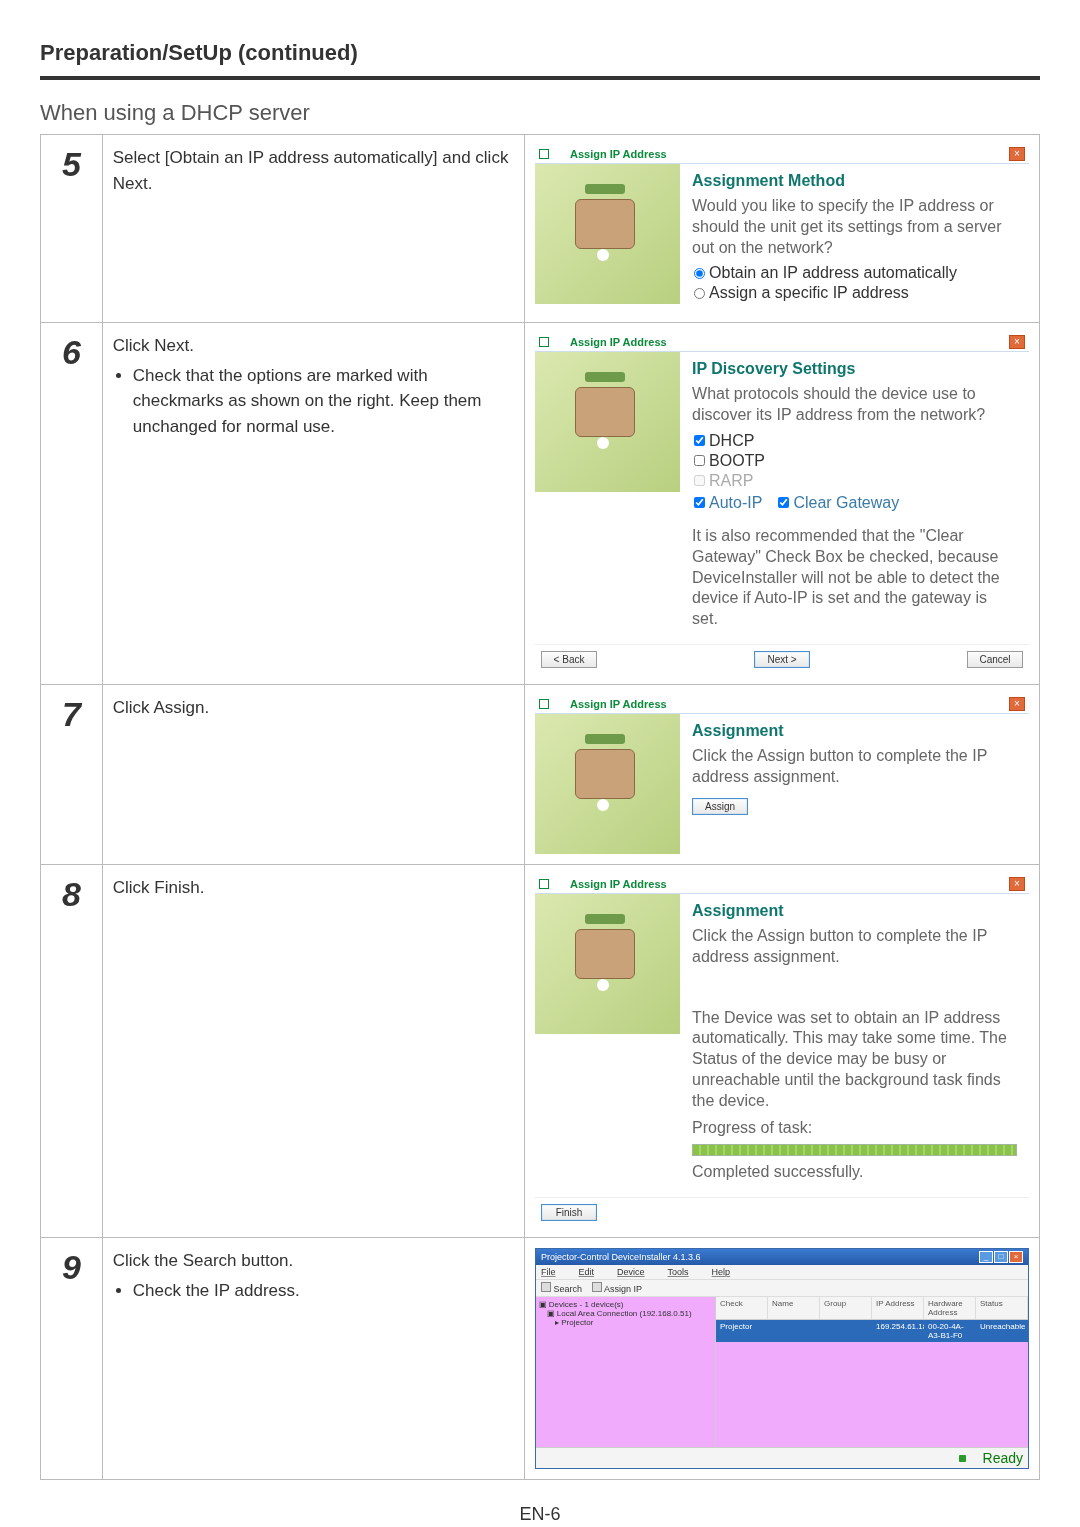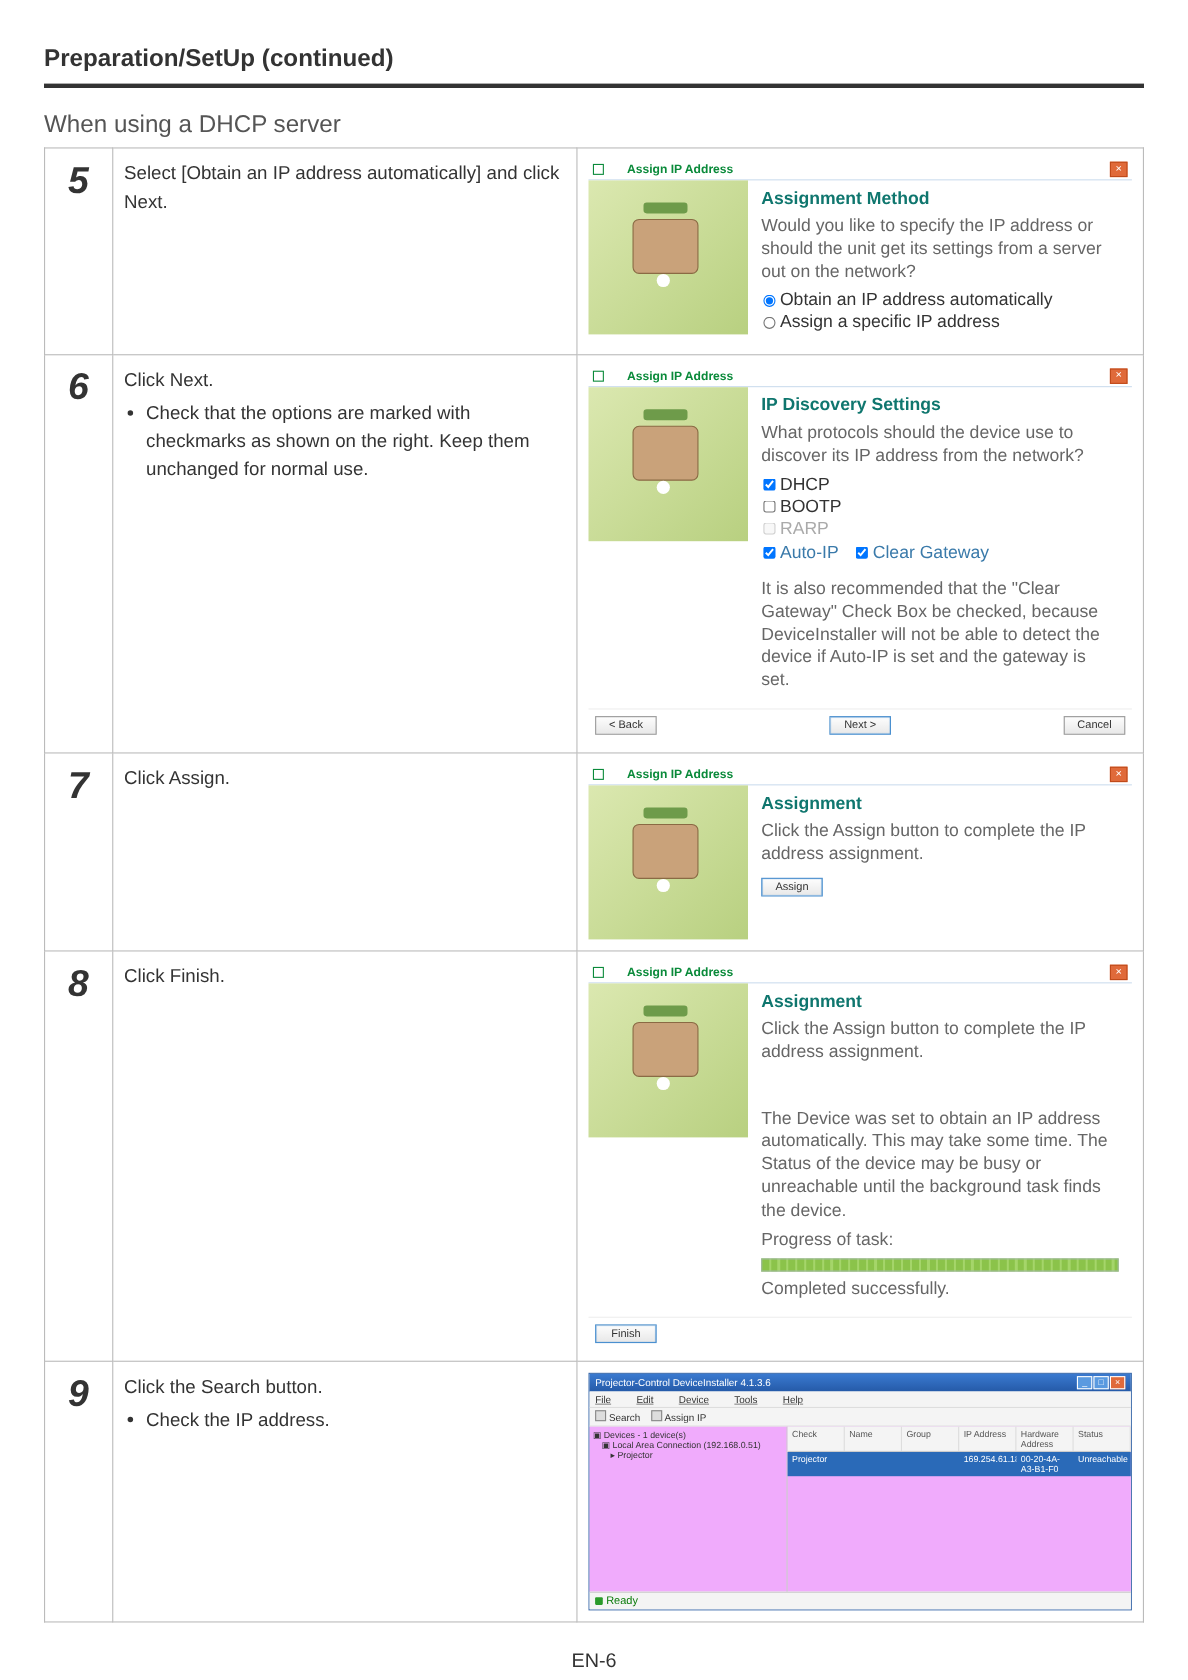--- a/index.html
+++ b/index.html
@@ -48,21 +48,21 @@
 .apptool { background: #f4f4f4; padding: 2px 5px; display: flex; gap: 10px; align-items: center; border-bottom: 1px solid #ddd; color: #333; }
 .apptool .ticon { display: inline-block; width: 10px; height: 10px; border: 1px solid #888; background: #ddd; }
 .appbody { display: flex; height: 150px; background: #f0abfc; }
 .apptree { width: 180px; border-right: 1px solid #ccc; padding: 3px; font-size: 8px; color: #333; }
 .apptree .tn { margin-left: 8px; }
 .applist { flex: 1; }
 .listhead { display: flex; background: #f4f4f4; border-bottom: 1px solid #ccc; }
 .listhead div { flex: 1; padding: 2px 4px; border-right: 1px solid #ddd; font-size: 8px; color: #555; }
 .listrow { display: flex; background: #2a6ab8; color: #fff; }
 .listrow div { flex: 1; padding: 2px 4px; font-size: 8px; overflow: hidden; }
-.appstatus { background: #f4f4f4; border-top: 1px solid #ccc; padding: 2px 5px; font-size: 10px; color: #0a7a0a; display: flex; align-items: center; gap: 3px; }
+.appstatus { background: #f4f4f4; border-top: 1px solid #ccc; padding: 2px 5px; font-size: 14px; color: #0a7a0a; display: flex; align-items: center; gap: 17px; justify-content: flex-end; }
 .appstatus .dot { width: 7px; height: 7px; background: #2a9a2a; display: inline-block; border-radius: 1px; }
 </style>
 </head>
 <body>
 
 <div class="page-title">Preparation/SetUp (continued)</div>
 <div class="thick-rule"></div>
 <div class="section-subtitle">When using a DHCP server</div>
 
 <table class="steps-table">

